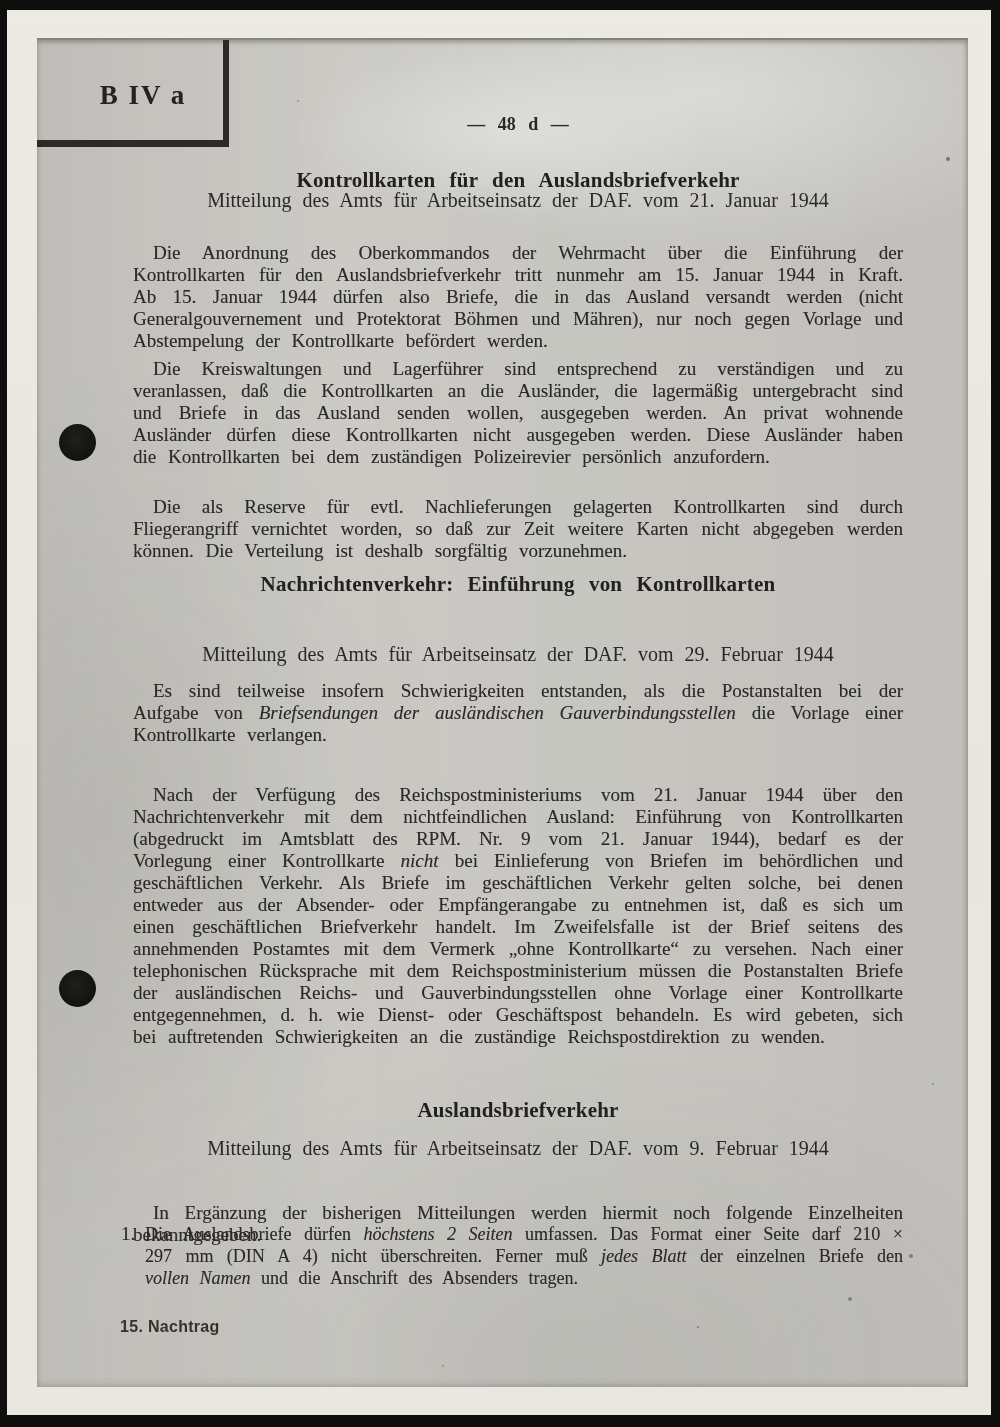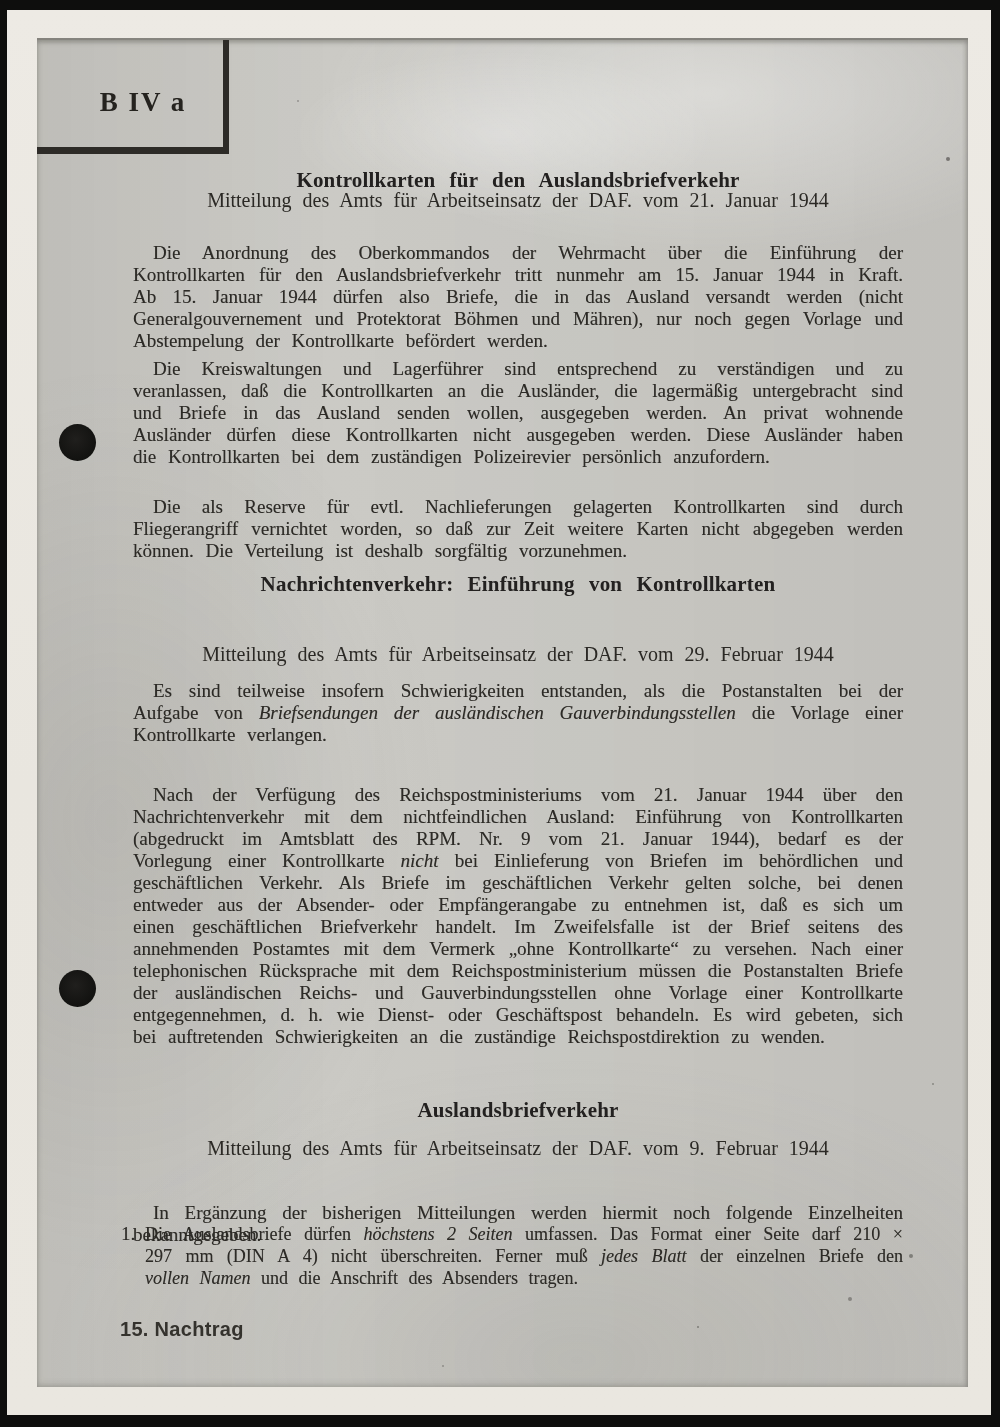--- a/index.html
+++ b/index.html
@@ -36,21 +36,21 @@
       inset 0 -3px 6px rgba(95,93,87,0.20);
   }
   
   .biva-box {
     position: absolute;
     left: 0; top: 0;
     width: 160px; height: 90px;
     border-right: 6px solid #2d2b27;
     border-bottom: 7px solid #2d2b27;
     display: flex; align-items: center; justify-content: center;
-    padding-left: 26px; padding-top: 17px;
+    padding-left: 26px; padding-top: 10px;
     box-sizing: content-box;
   }
   .biva-label {
     font-weight: bold;
     font-size: 27px;
     letter-spacing: 2px;
     color: #25231f;
   }
   
   .block { position: absolute; left: 96px; width: 770px; margin: 0; color: #2c2a26; }
@@ -106,21 +106,21 @@
     flex: 1;
     font-size: 18px; line-height: 22px;
     text-align: justify; word-spacing: 6px;
     color: #2c2a26;
     text-shadow: 0.3px 0.3px 0.4px rgba(44,42,38,0.35);
   }
   .footer-label {
     position: absolute;
     left: 83px; top: 1278px;
     font-family: "Liberation Sans", sans-serif;
-    font-weight: bold; font-size: 20px;
+    font-weight: bold; font-size: 16px;
     letter-spacing: 0.3px;
     color: #34322d;
   }
   .hole {
     position: absolute;
     width: 37px; height: 37px;
     border-radius: 50%;
     background: radial-gradient(circle at 45% 42%, #201f1d 0%, #121210 70%);
   }
   .hole1 { left: 22px; top: 384px; }
@@ -144,20 +144,21 @@
 </head>
 <body>
 
 <div class="mat">
   <div class="paper">
 
     <div class="biva-box">
       <span class="biva-label">B IV a</span>
     </div>
 
+    <div class="block pagenum">— 48 d —</div>
 
     <h1 class="block h t1">Kontrollkarten für den Auslandsbriefverkehr</h1>
     <div class="block sub st1">Mitteilung des Amts für Arbeitseinsatz der DAF. vom 21. Januar 1944</div>
     <p class="block p s1p1">Die Anordnung des Oberkommandos der Wehrmacht über die Einführung der Kontrollkarten für den Auslandsbriefverkehr tritt nunmehr am 15. Januar 1944 in Kraft. Ab 15. Januar 1944 dürfen also Briefe, die in das Ausland versandt werden (nicht Generalgouvernement und Protektorat Böhmen und Mähren), nur noch gegen Vorlage und Abstempelung der Kontrollkarte befördert werden.</p>
     <p class="block p s1p2">Die Kreiswaltungen und Lagerführer sind entsprechend zu verständigen und zu veranlassen, daß die Kontrollkarten an die Ausländer, die lagermäßig untergebracht sind und Briefe in das Ausland senden wollen, ausgegeben werden. An privat wohnende Ausländer dürfen diese Kontrollkarten nicht ausgegeben werden. Diese Ausländer haben die Kontrollkarten bei dem zuständigen Polizeirevier persönlich anzufordern.</p>
     <p class="block p s1p3">Die als Reserve für evtl. Nachlieferungen gelagerten Kontrollkarten sind durch Fliegerangriff vernichtet worden, so daß zur Zeit weitere Karten nicht abgegeben werden können. Die Verteilung ist deshalb sorgfältig vorzunehmen.</p>
 
     <h1 class="block h t2">Nachrichtenverkehr: Einführung von Kontrollkarten</h1>
     <div class="block sub st2">Mitteilung des Amts für Arbeitseinsatz der DAF. vom 29. Februar 1944</div>
     <p class="block p s2p1"><span>Es sind teilweise insofern Schwierigkeiten entstanden, als die Postanstalten bei der Aufgabe von </span><em>Briefsendungen der ausländischen Gauverbindungsstellen</em><span> die Vorlage einer Kontrollkarte verlangen.</span></p>

